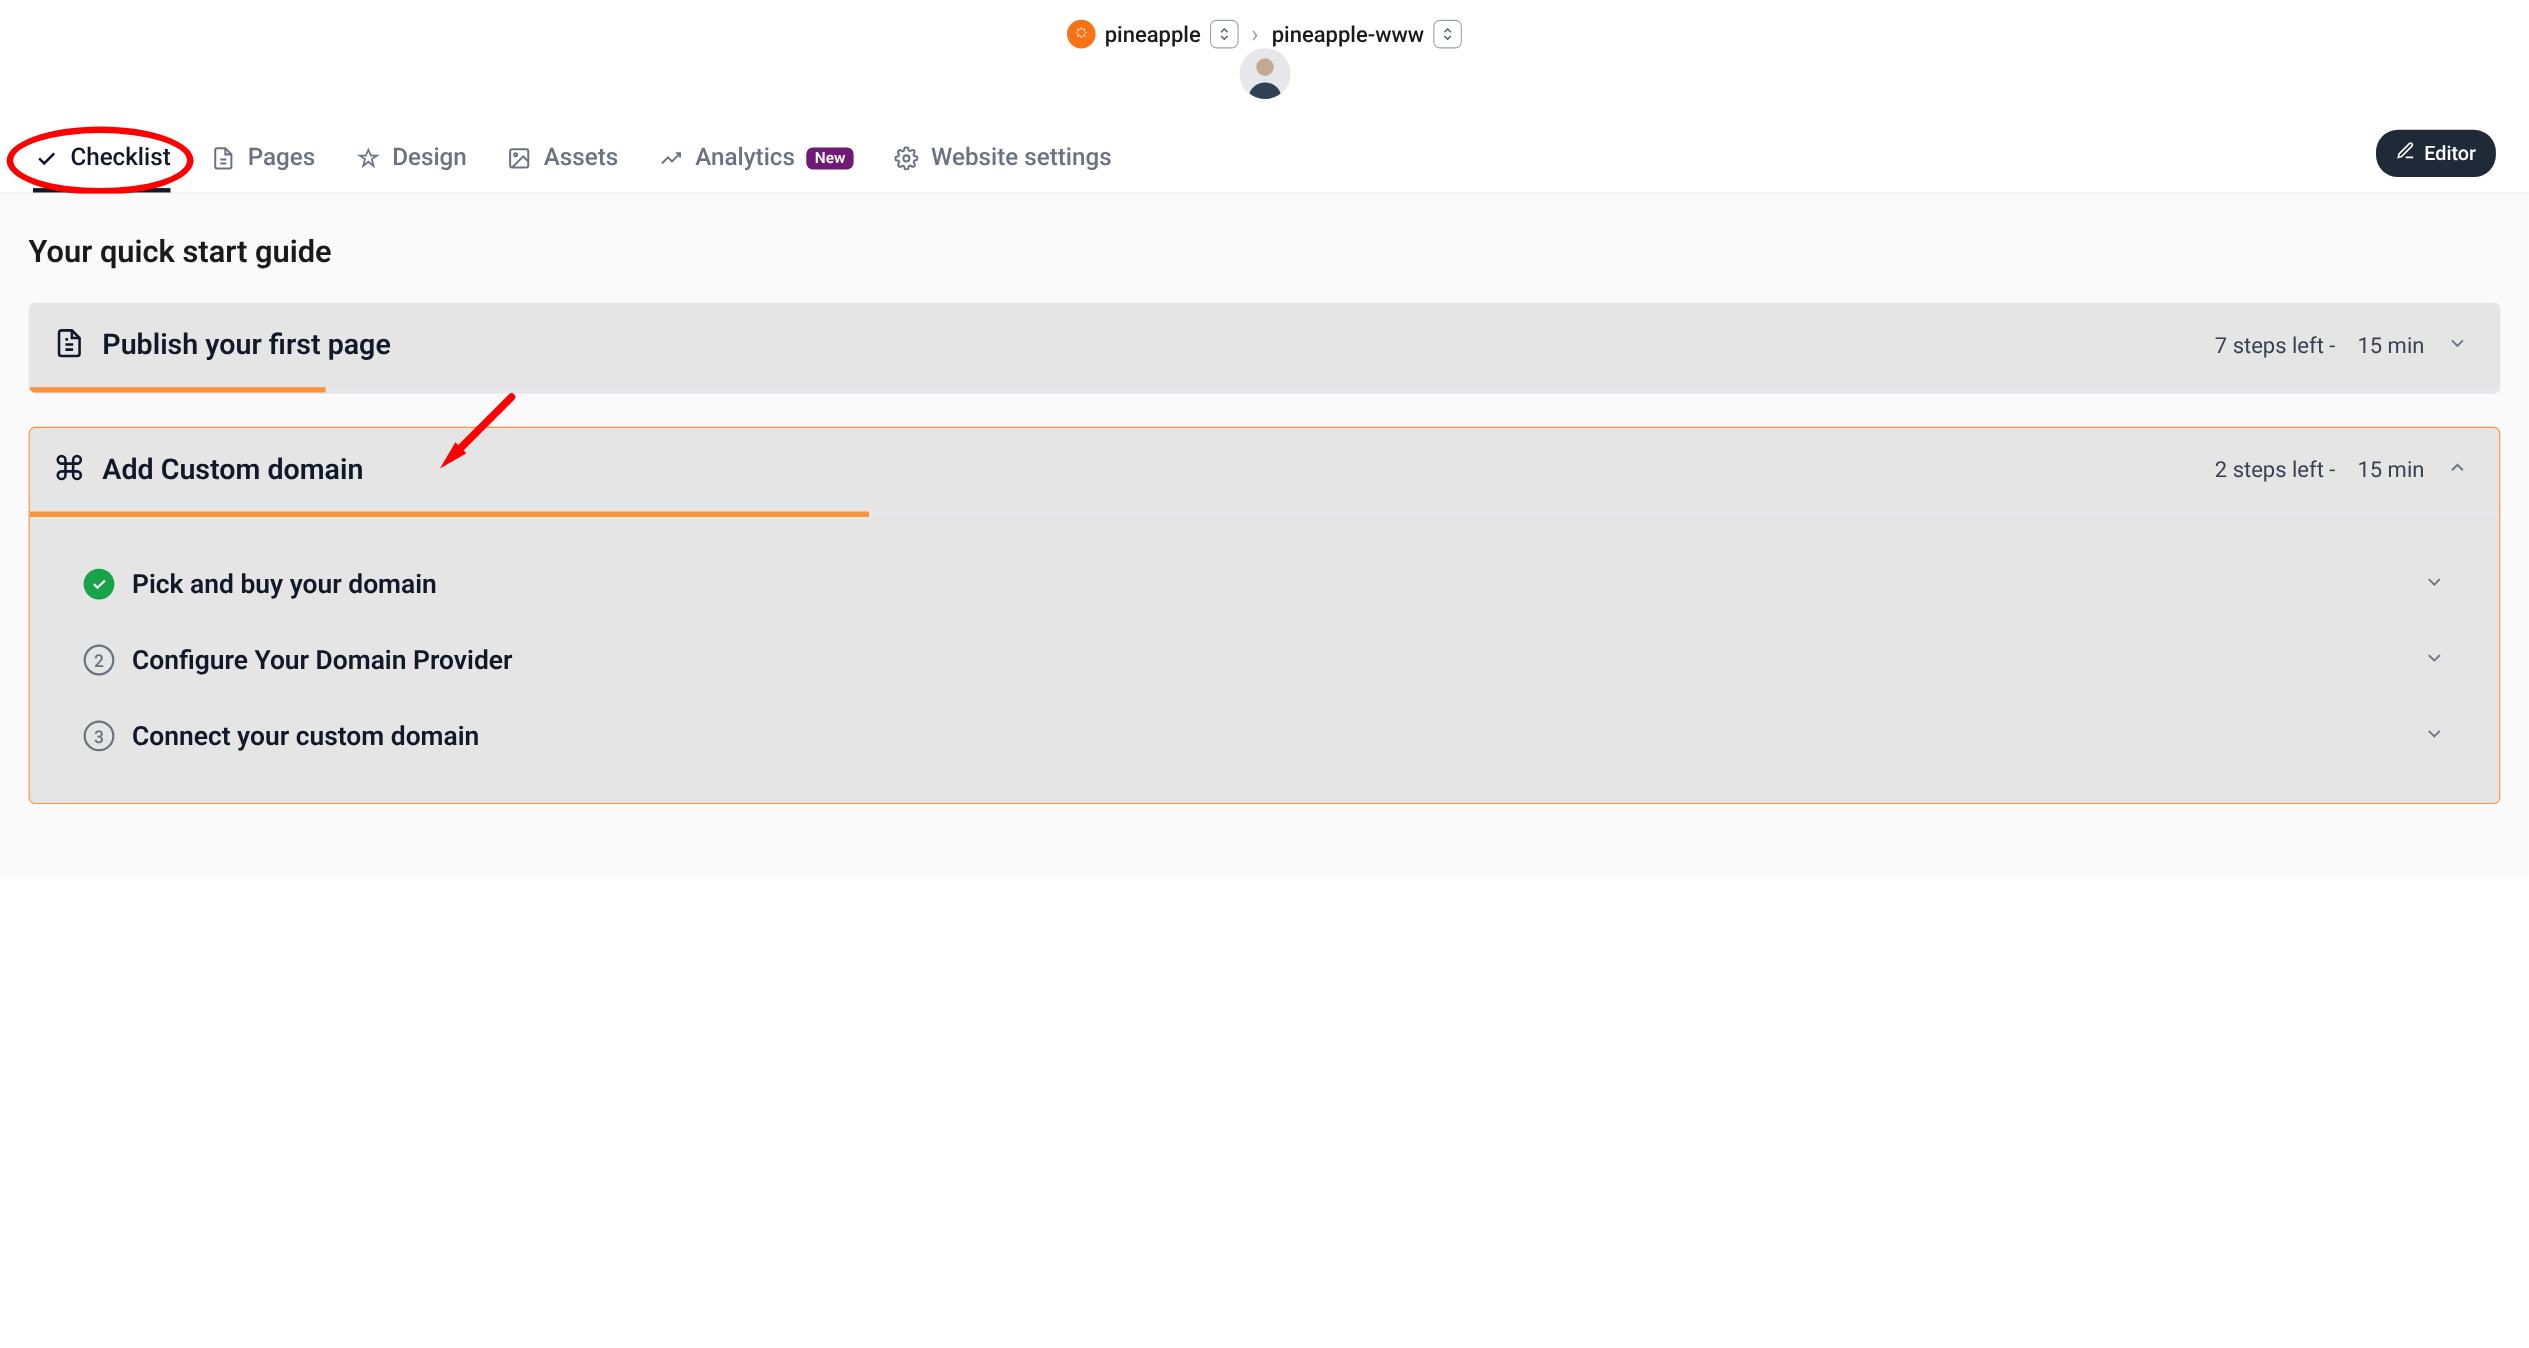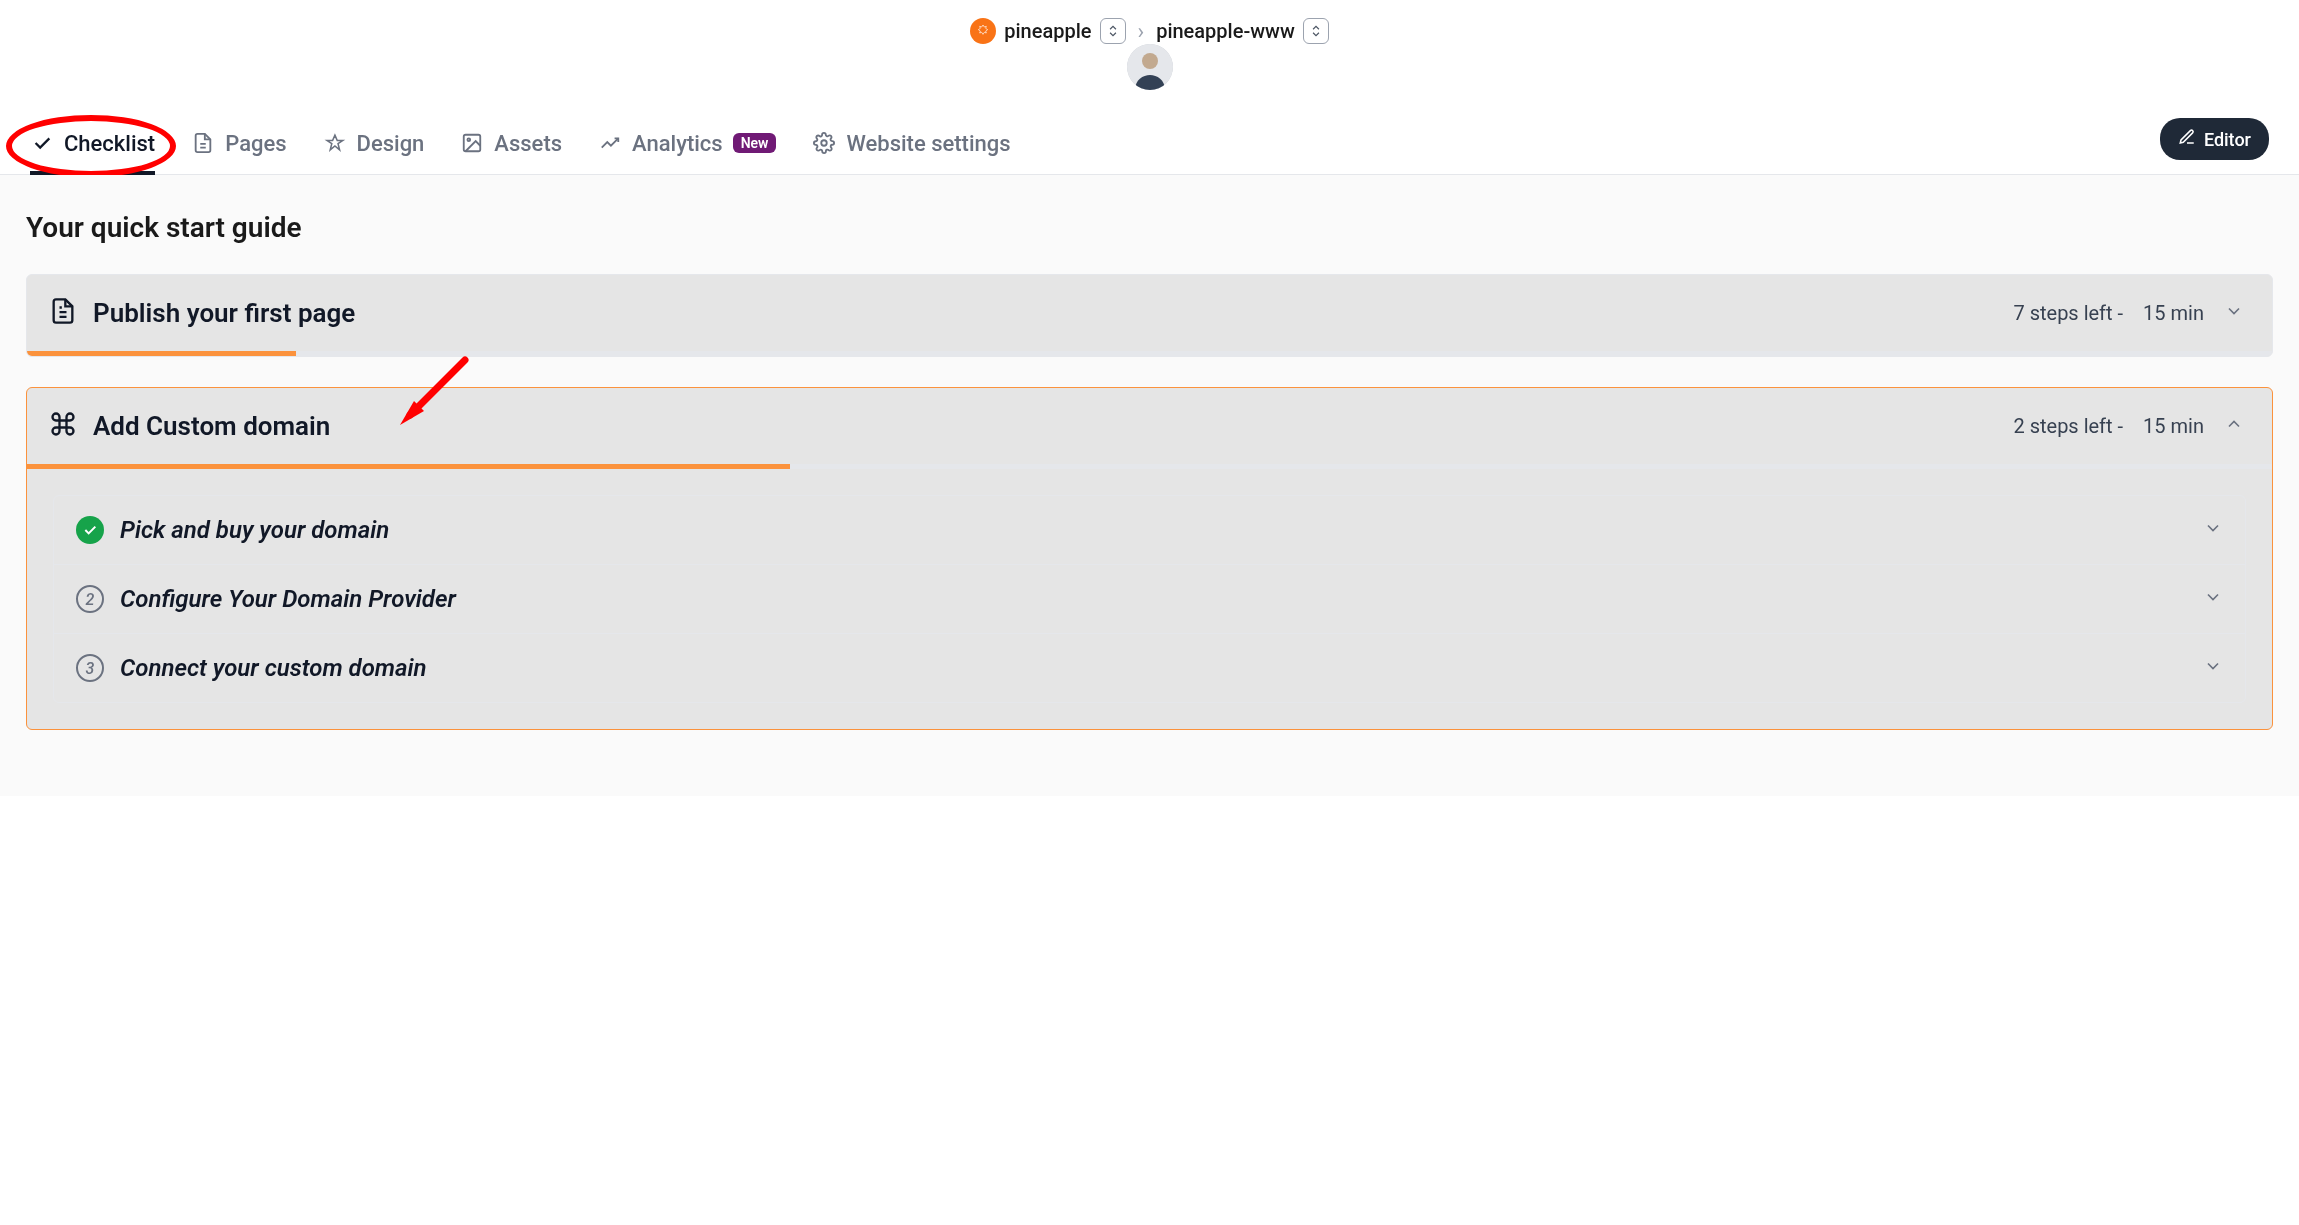--- a/index.html
+++ b/index.html
@@ -184,21 +184,20 @@
     height: 100%;
     background: #fb923c;
   }
   .card-body {
     padding: 26px;
   }
   .step-list {
     border: 1px solid #e5e7eb;
     border-radius: 6px;
     overflow: hidden;
-    font-style: italic;
   }
   .step {
     display: flex;
     align-items: center;
     justify-content: space-between;
     padding: 20px 22px;
     border-top: 1px solid #e5e7eb;
     cursor: pointer;
   }
   .step:first-child { border-top: none; }

